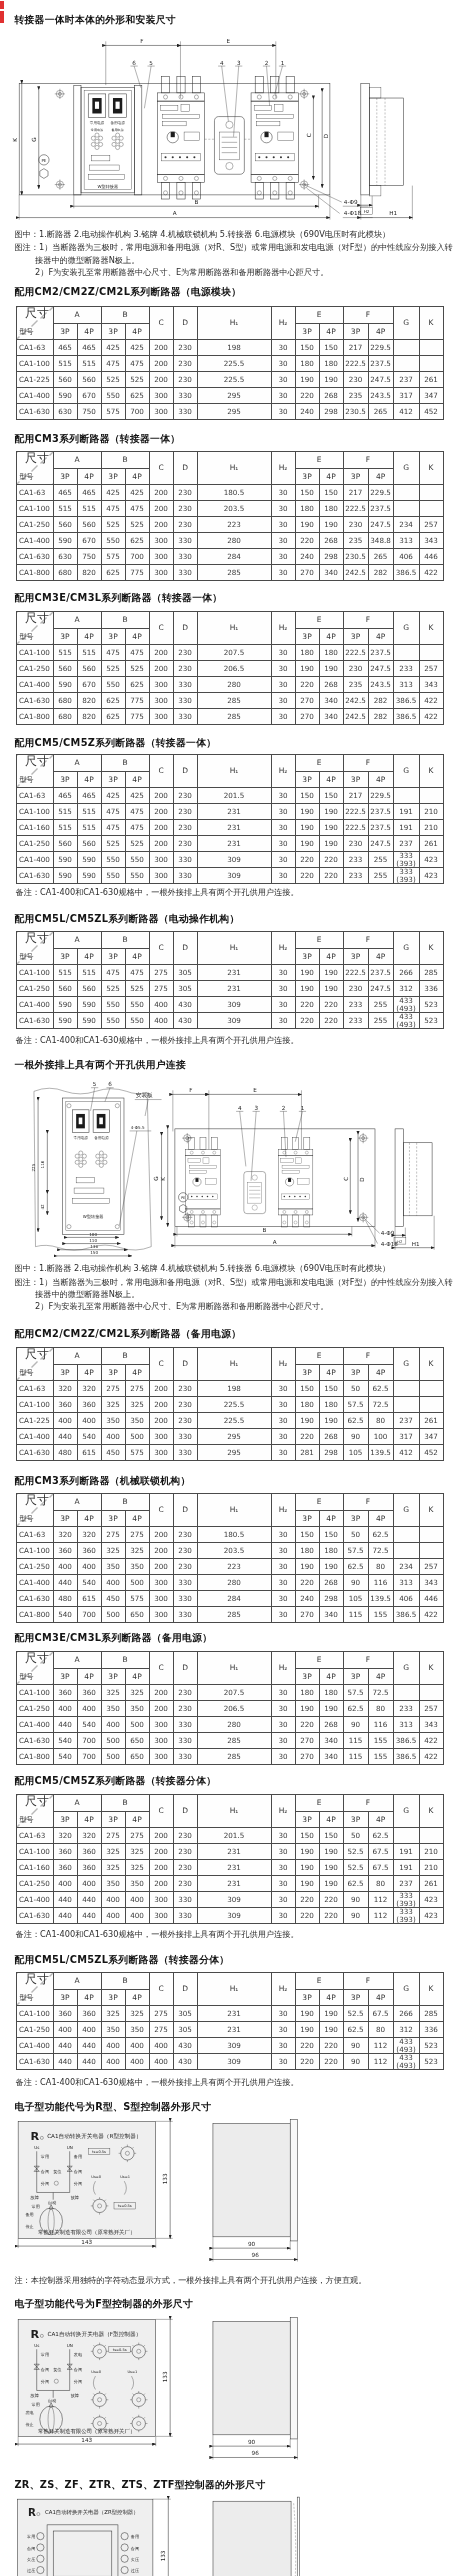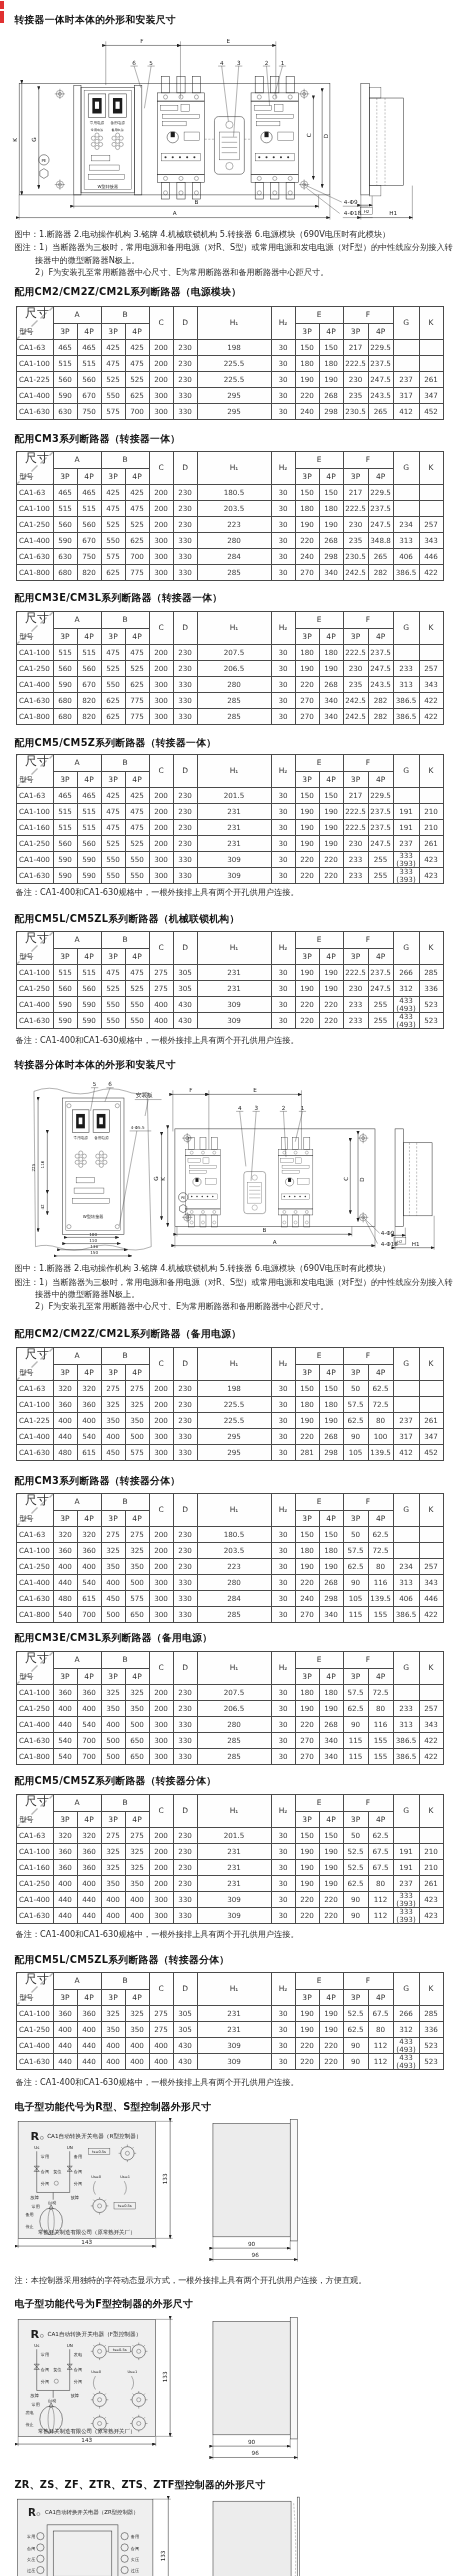--- a/index.html
+++ b/index.html
@@ -805,21 +805,21 @@
           <td>255</td>
           <td>333
 (393)</td>
           <td>423</td>
         </tr>
       </tbody>
     </table>
   </div>
 <div class="abs remark" style="left:15.5px;top:887px">备注：CA1-400和CA1-630规格中，一根外接排上具有两个开孔供用户连接。</div>
 
-<div class="abs sec-title" style="left:14.4px;top:913px">配用CM5L/CM5ZL系列断路器（机械联锁机构）</div>
+<div class="abs sec-title" style="left:14.4px;top:913px">配用CM5L/CM5ZL系列断路器（电动操作机构）</div>
 <div class="abs" style="left:15.5px;top:931px">
     <table class="dim">
       <colgroup>
         <col style="width: 37px;">
         <col style="width: 24px;">
         <col style="width: 24px;">
         <col style="width: 24px;">
         <col style="width: 24px;">
         <col style="width: 24px;">
         <col style="width: 24px;">
@@ -926,21 +926,21 @@
           <td>255</td>
           <td>433
 (493)</td>
           <td>523</td>
         </tr>
       </tbody>
     </table>
   </div>
 <div class="abs remark" style="left:15.5px;top:1035px">备注：CA1-400和CA1-630规格中，一根外接排上具有两个开孔供用户连接。</div>
 
-<div class="abs sec-title" style="left:14.4px;top:1059px">转接器分体时本体的外形和安装尺寸</div>
+<div class="abs sec-title" style="left:14.4px;top:1059px">一根外接排上具有两个开孔供用户连接</div>
 
 <svg class="abs" style="left:13px;top:1080px" width="438" height="179" viewBox="0 0 850 348">
 
   <path d="M40,22 q30,-12 60,0 q30,10 60,0 q30,-10 60,0 q20,8 40,2 l8,300 q-30,12 -60,2 q-30,-10 -60,0 q-30,10 -60,0 q-25,-8 -45,-2 z" class="thin"></path>
   <g>
     <rect x="95" y="35" width="120" height="265" class="ln"></rect>
     <rect x="102" y="42" width="106" height="251" class="thin"></rect>
     <circle cx="108" cy="50" r="4" class="thin"></circle>
       <circle cx="202" cy="50" r="4" class="thin"></circle>
     <circle cx="108" cy="285" r="4" class="thin"></circle>
@@ -1200,21 +1200,21 @@
           <td>298</td>
           <td>105</td>
           <td>139.5</td>
           <td>412</td>
           <td>452</td>
         </tr>
       </tbody>
     </table>
   </div>
 
-<div class="abs sec-title" style="left:14.4px;top:1475px">配用CM3系列断路器（转接器分体）</div>
+<div class="abs sec-title" style="left:14.4px;top:1475px">配用CM3系列断路器（机械联锁机构）</div>
 <div class="abs" style="left:15.5px;top:1493px">
     <table class="dim">
       <colgroup>
         <col style="width: 37px;">
         <col style="width: 24px;">
         <col style="width: 24px;">
         <col style="width: 24px;">
         <col style="width: 24px;">
         <col style="width: 24px;">
         <col style="width: 24px;">

